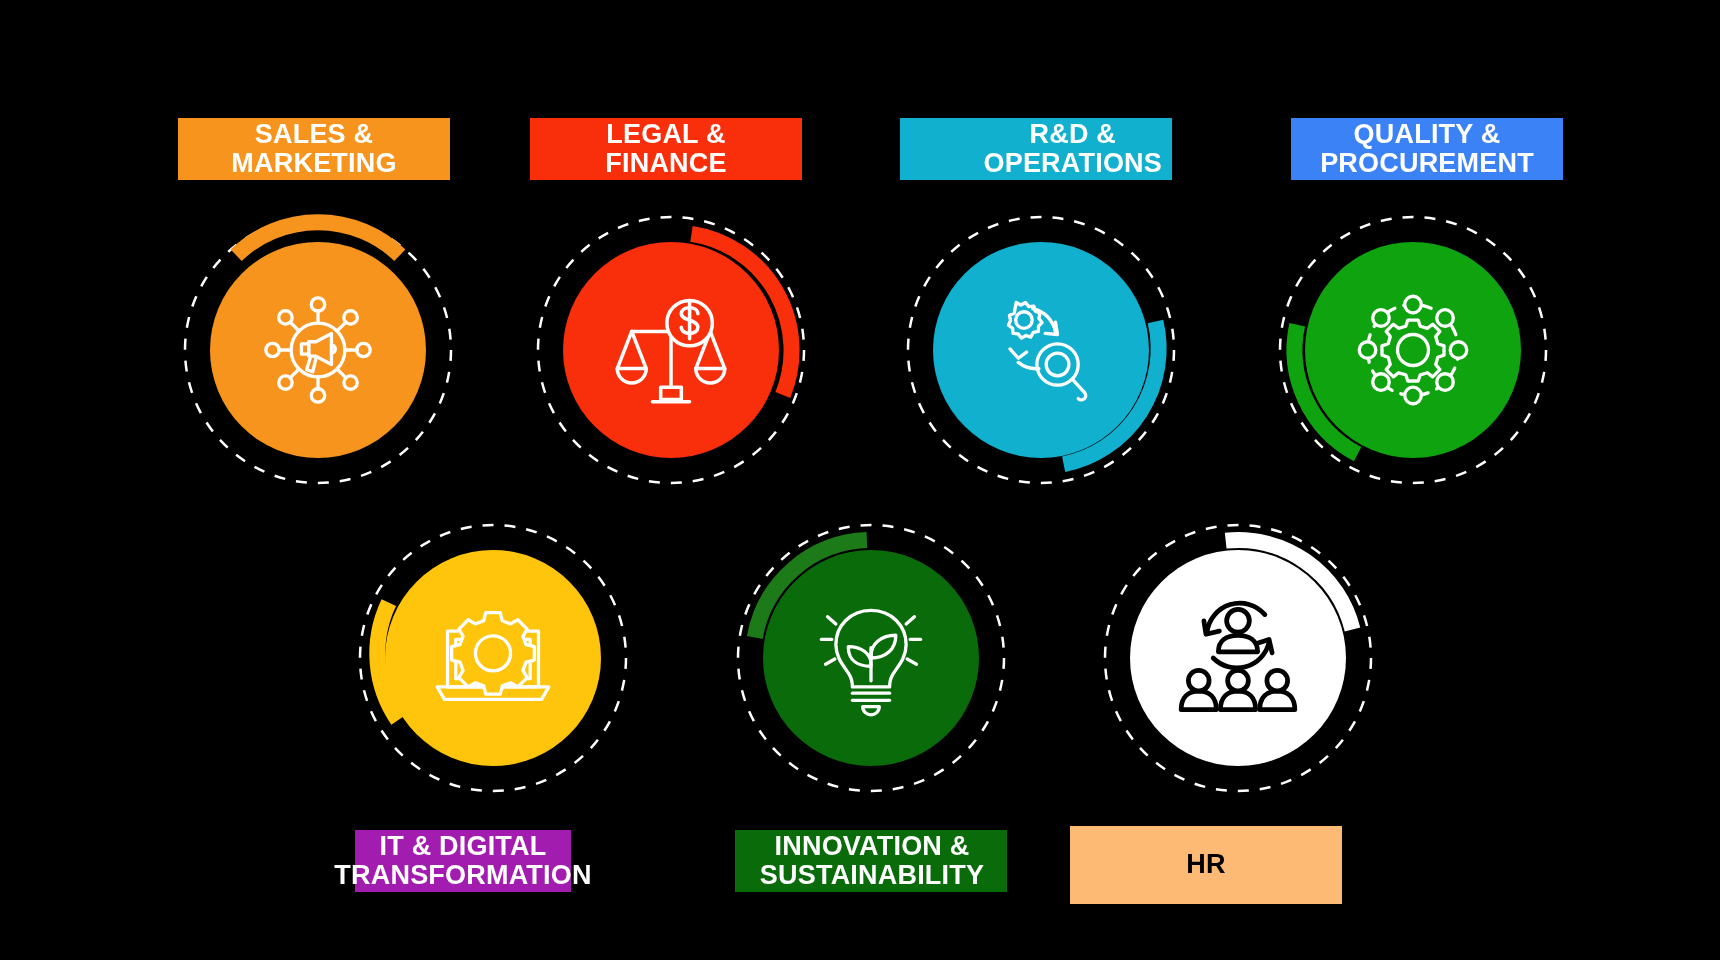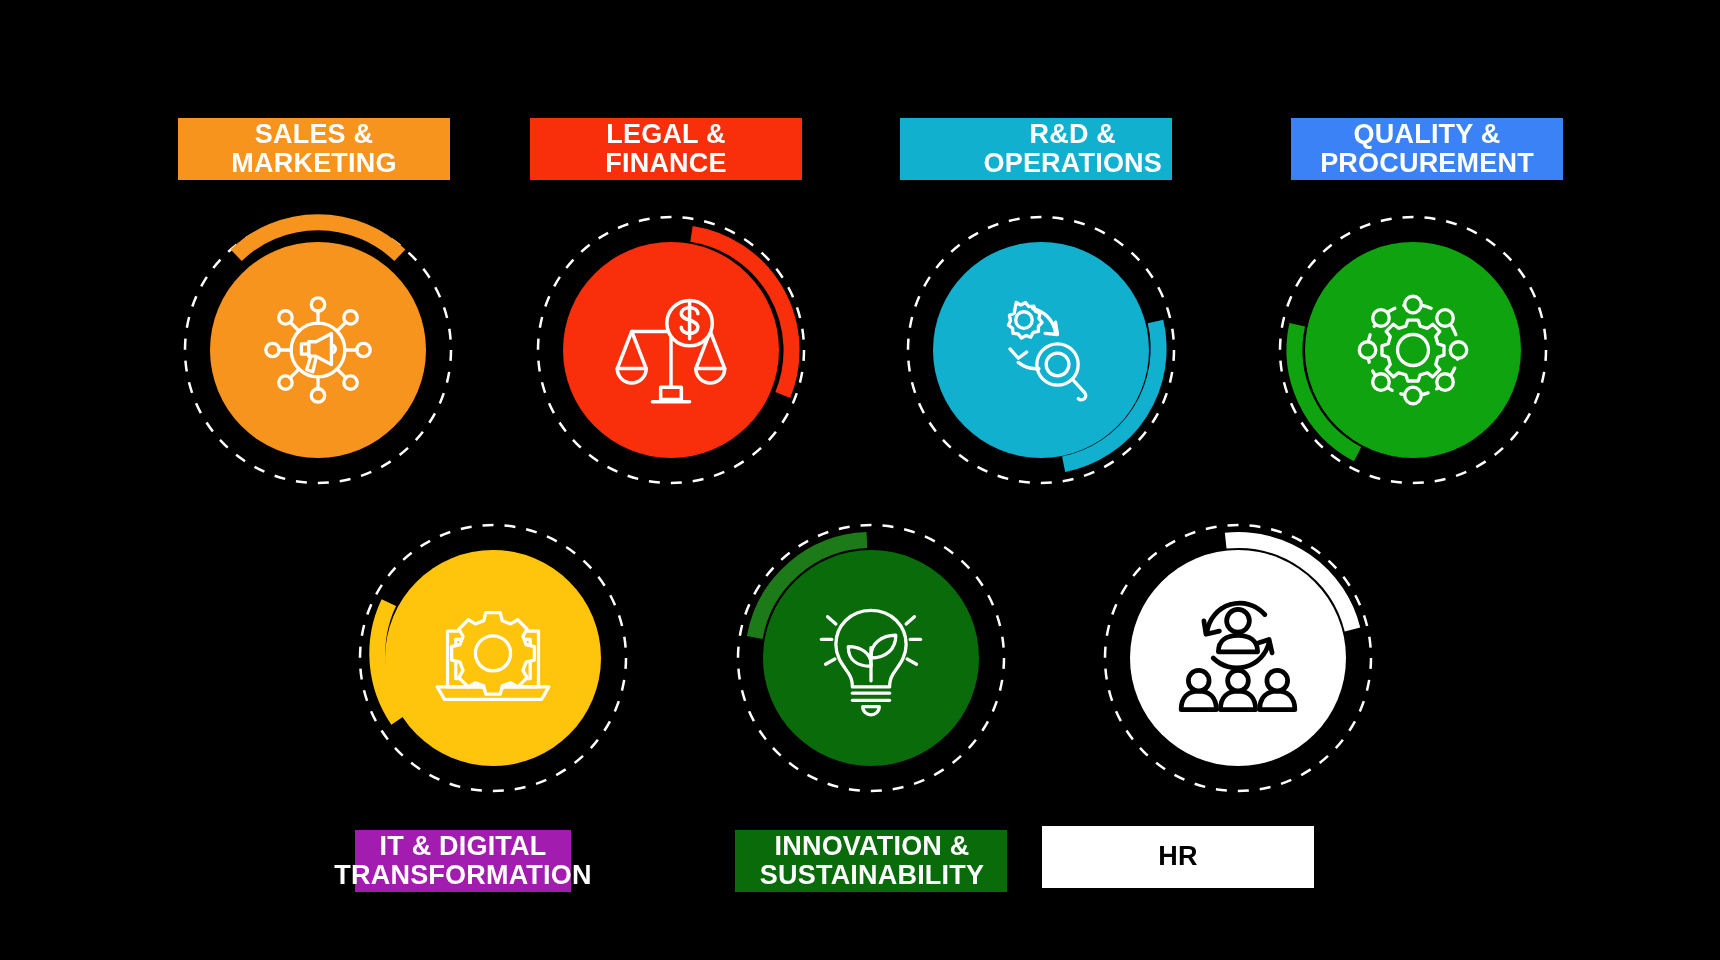--- a/index.html
+++ b/index.html
@@ -285,17 +285,17 @@
           <circle cx="22" cy="82" r="10"></circle>
           <path d="M5 110 C5 98 12 92 22 92 C32 92 39 98 39 110 Z"></path>
           <circle cx="60" cy="82" r="10"></circle>
           <path d="M43 110 C43 98 50 92 60 92 C70 92 77 98 77 110 Z"></path>
           <circle cx="98" cy="82" r="10"></circle>
           <path d="M81 110 C81 98 88 92 98 92 C108 92 115 98 115 110 Z"></path>
         </svg>
       </span>
     </div>
   </div>
-  <div class="label-plate dark" style="left:1042px; top:826px; width:272px; height:62px; background:#ffffff;">
+  <div class="label-plate dark" style="left:1070px; top:826px; width:272px; height:78px; background:#fdba74;">
     <span class="label-text">HR</span>
   </div>
 
 </div>
 
 </body></html>

